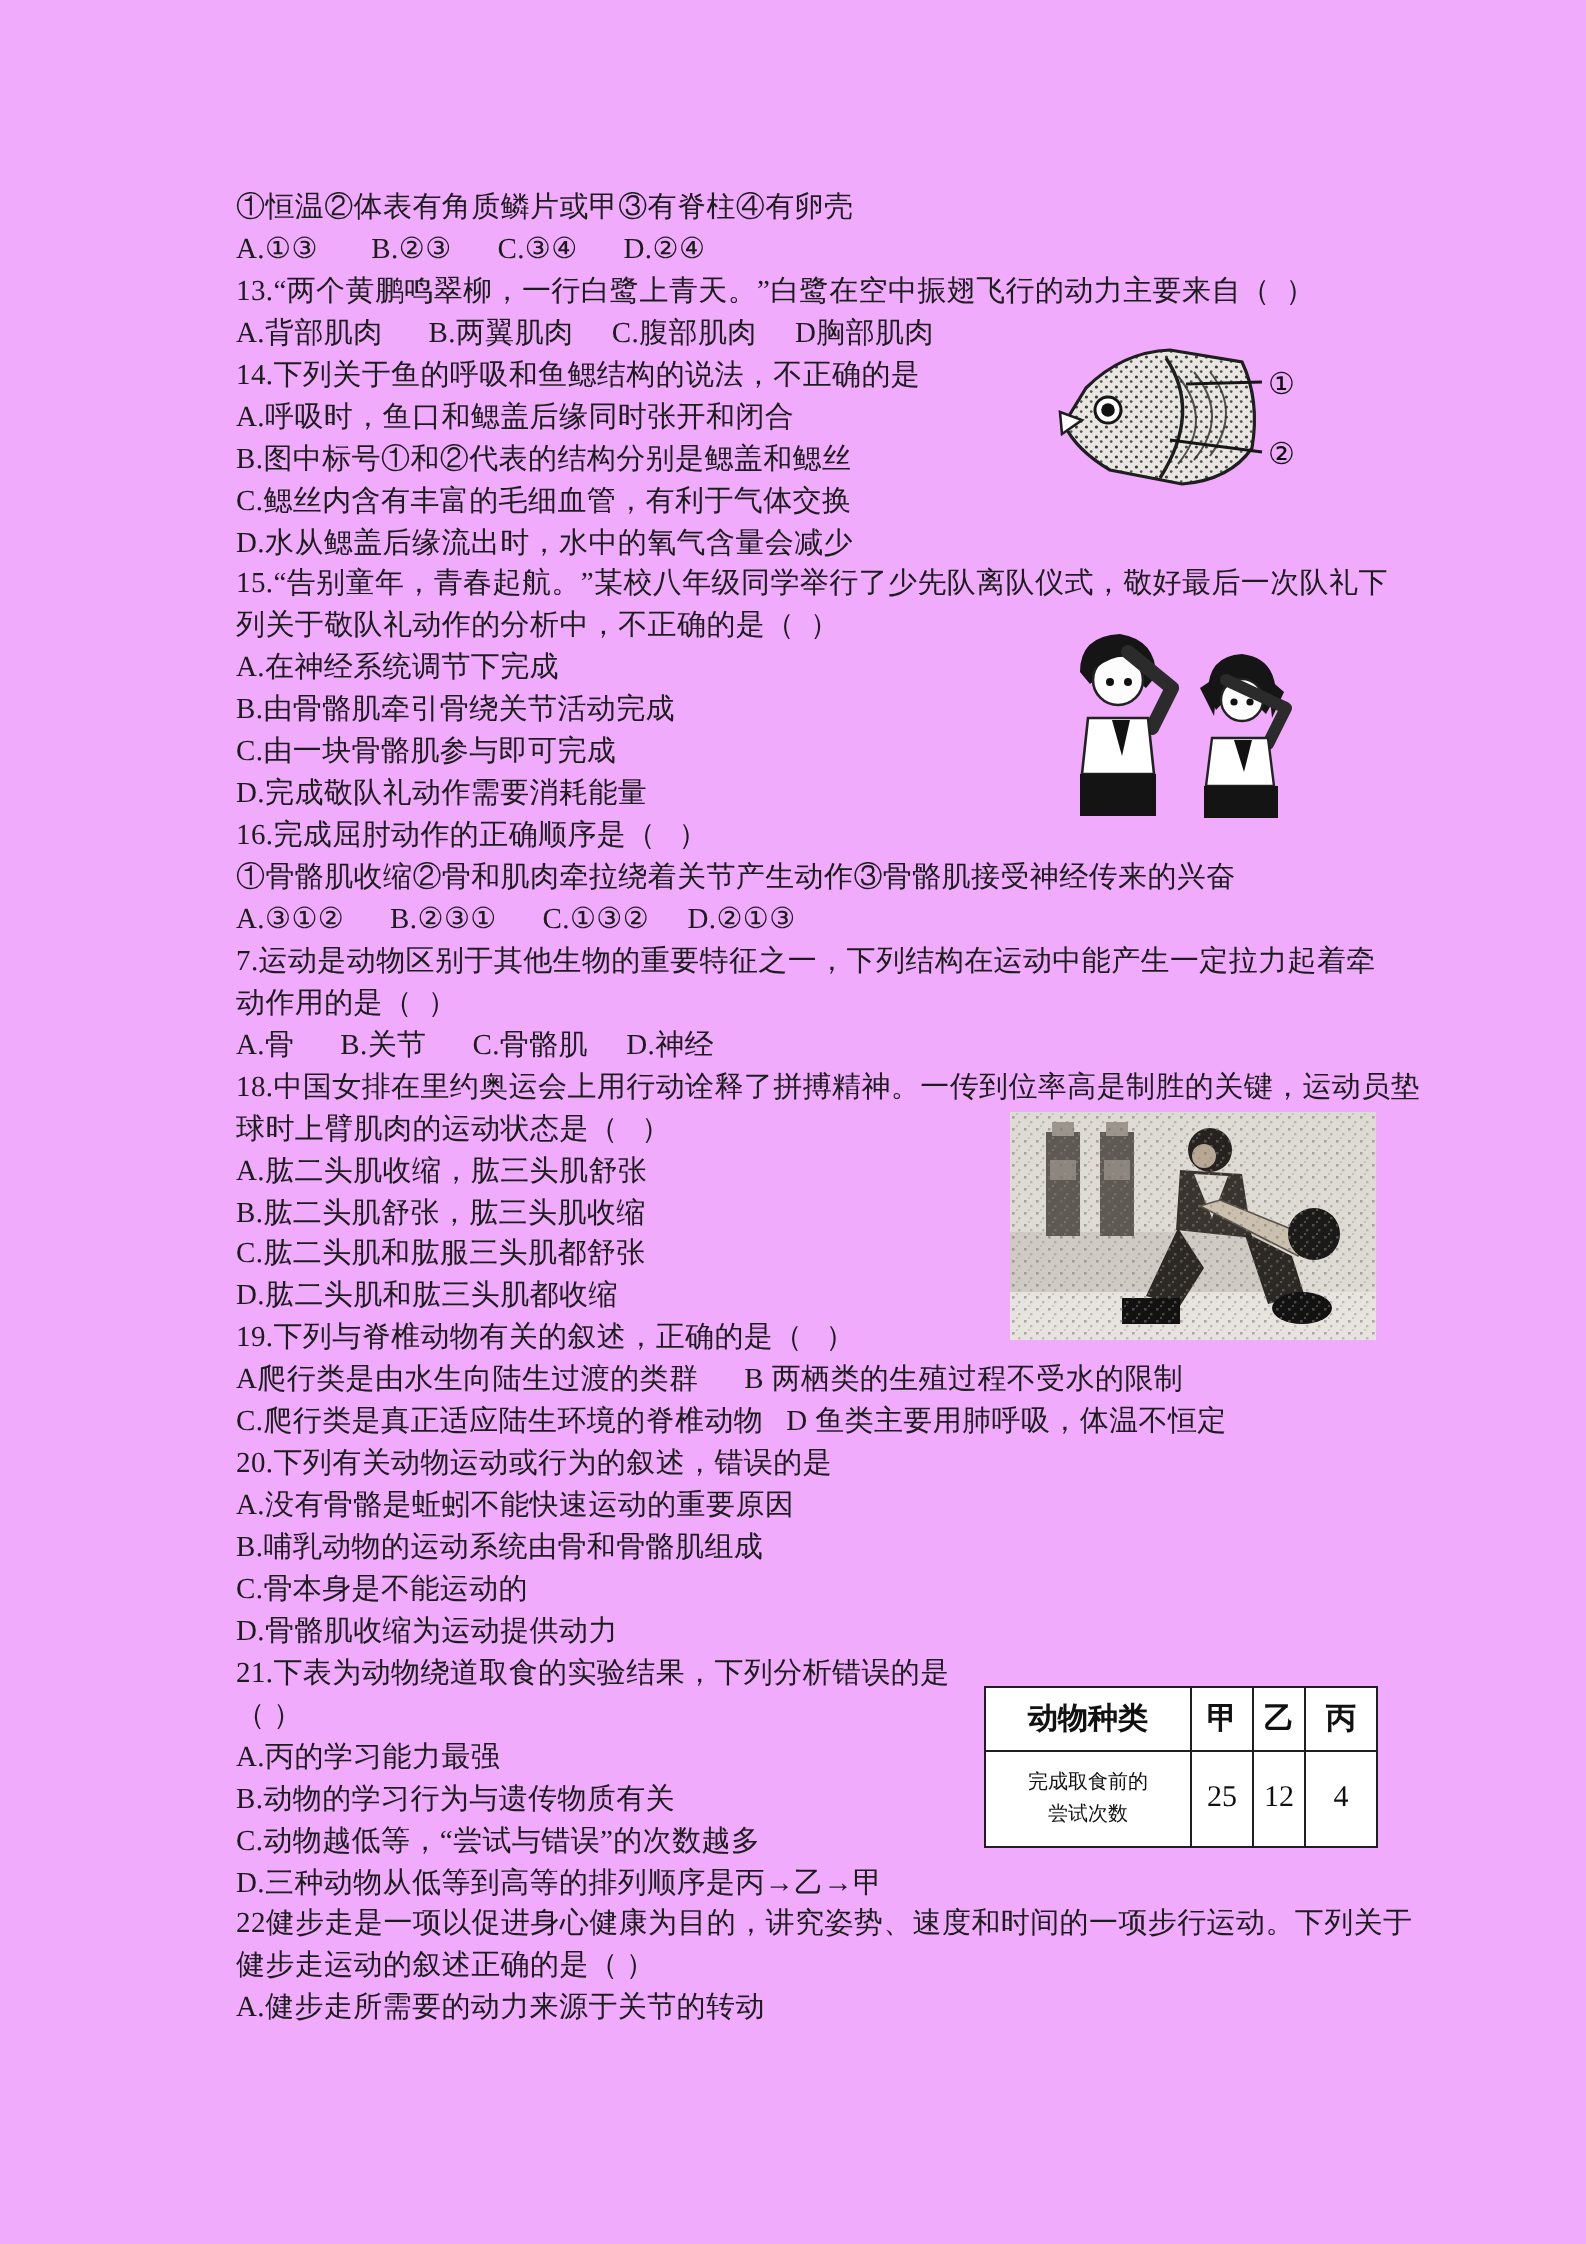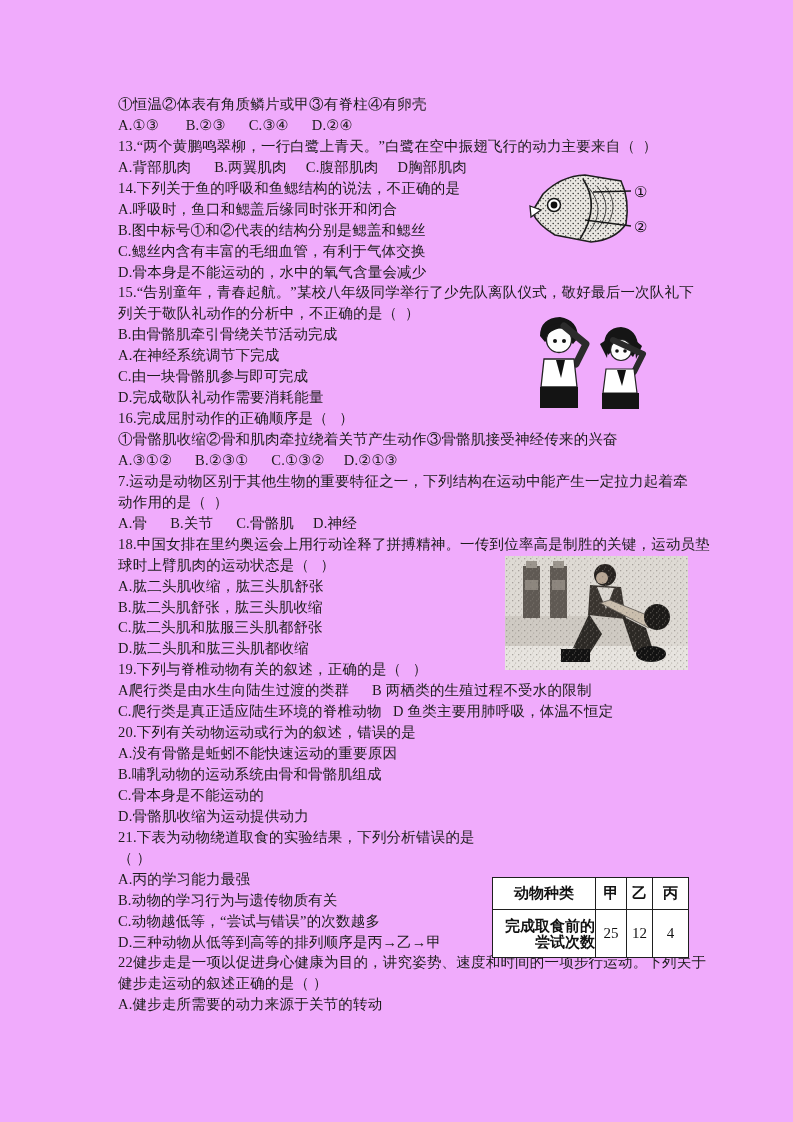--- a/index.html
+++ b/index.html
@@ -9,51 +9,51 @@
   }
   #lines{position:absolute;left:118px;top:94px;width:600px;}
   .line{
     height:20.95px;line-height:20.95px;font-size:14.5px;white-space:pre;
     color:#1c1c1c;letter-spacing:0.2px;
   }
   .figure{position:absolute;}
   
   .exp-table{
     position:absolute;left:492px;top:843px;border-collapse:collapse;
-    background:#fff;color:#111;table-layout:fixed;margin-top:34px;
+    background:#fff;color:#111;table-layout:fixed;
   }
   .exp-table td{
     border:1.8px solid #1f1f1f;text-align:center;vertical-align:middle;
     padding:0;font-family:"Liberation Serif","DejaVu Serif",serif;
   }
   .exp-table .hdr{font-size:15px;font-weight:600;}
-  .exp-table .lbl{font-size:15px;font-weight:700;line-height:16px;white-space:pre-line;text-align:right;}
+  .exp-table .lbl{font-size:10px;font-weight:400;line-height:16px;white-space:pre-line;}
   .exp-table .val{font-size:15px;text-align:center;}
   .r1 td{height:31px;}
   .r2 td{height:47px;}
 </style>
 </head>
 <body>
 
 <div class="page">
 
   <div id="lines">
       <div class="line">①恒温②体表有角质鳞片或甲③有脊柱④有卵壳</div>
       <div class="line">A.①③       B.②③      C.③④      D.②④</div>
       <div class="line">13.“两个黄鹏鸣翠柳，一行白鹭上青天。”白鹭在空中振翅飞行的动力主要来自（  ）</div>
       <div class="line">A.背部肌肉      B.两翼肌肉     C.腹部肌肉     D胸部肌肉</div>
       <div class="line">14.下列关于鱼的呼吸和鱼鳃结构的说法，不正确的是</div>
       <div class="line">A.呼吸时，鱼口和鳃盖后缘同时张开和闭合</div>
       <div class="line">B.图中标号①和②代表的结构分别是鳃盖和鳃丝</div>
       <div class="line">C.鳃丝内含有丰富的毛细血管，有利于气体交换</div>
-      <div class="line">D.骨本身是不能运动的，水中的氧气含量会减少</div>
+      <div class="line">D.水从鳃盖后缘流出时，水中的氧气含量会减少</div>
       <div class="line">15.“告别童年，青春起航。”某校八年级同学举行了少先队离队仪式，敬好最后一次队礼下</div>
       <div class="line">列关于敬队礼动作的分析中，不正确的是（  ）</div>
+      <div class="line">A.在神经系统调节下完成</div>
       <div class="line">B.由骨骼肌牵引骨绕关节活动完成</div>
-      <div class="line">A.在神经系统调节下完成</div>
       <div class="line">C.由一块骨骼肌参与即可完成</div>
       <div class="line">D.完成敬队礼动作需要消耗能量</div>
       <div class="line">16.完成屈肘动作的正确顺序是（   ）</div>
       <div class="line">①骨骼肌收缩②骨和肌肉牵拉绕着关节产生动作③骨骼肌接受神经传来的兴奋</div>
       <div class="line">A.③①②      B.②③①      C.①③②     D.②①③</div>
       <div class="line">7.运动是动物区别于其他生物的重要特征之一，下列结构在运动中能产生一定拉力起着牵</div>
       <div class="line">动作用的是（  ）</div>
       <div class="line">A.骨      B.关节      C.骨骼肌     D.神经</div>
       <div class="line">18.中国女排在里约奥运会上用行动诠释了拼搏精神。一传到位率高是制胜的关键，运动员垫</div>
       <div class="line">球时上臂肌肉的运动状态是（   ）</div>

